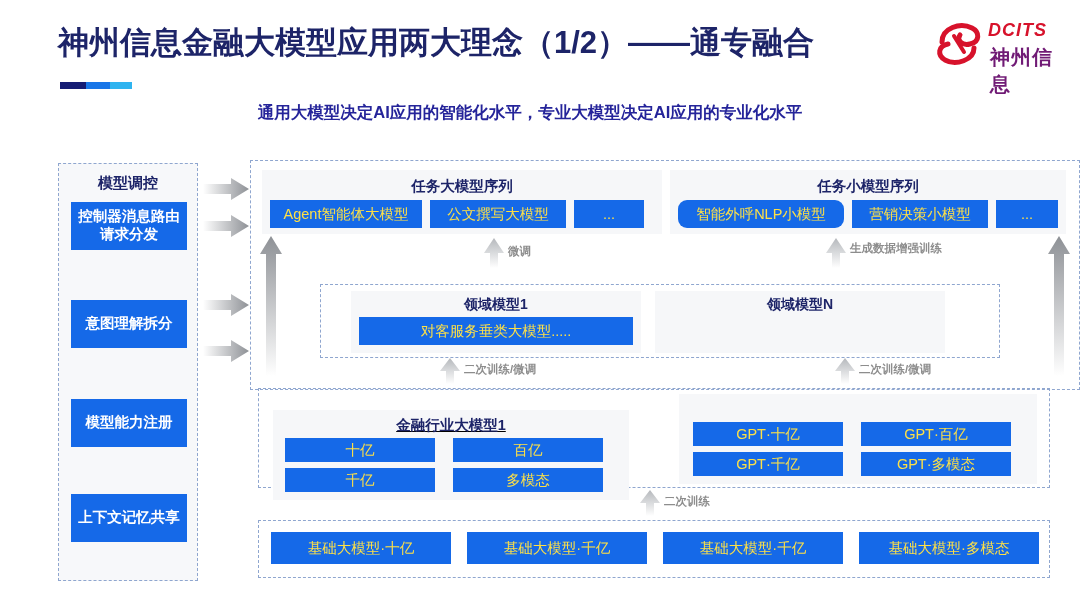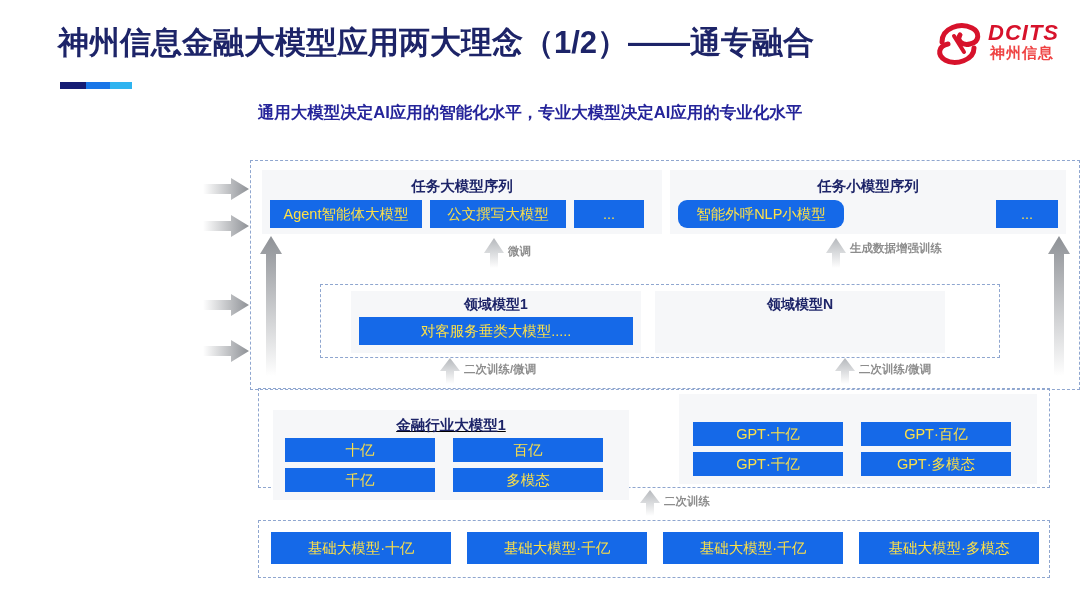--- a/index.html
+++ b/index.html
@@ -24,22 +24,22 @@
 
   .subtitle{
     position:absolute;left:0;top:102px;width:1060px;text-align:center;
     font-size:16.5px;font-weight:bold;color:#25249a;white-space:nowrap;
   }
 
   
   .logo{position:absolute;right:14px;top:18px;width:132px;height:52px;}
   .logo svg{display:block;}
   .logo-text{position:absolute;left:54px;top:2px;color:#d7122b;font-weight:bold;
-             font-size:22px;letter-spacing:1px;font-style:italic;font-family:"Liberation Sans",sans-serif;}
-  .logo-sub{position:absolute;left:56px;top:26px;color:#ef4444;font-weight:bold;font-size:15px;letter-spacing:1px;}
+             font-size:18px;letter-spacing:1px;font-style:italic;font-family:"Liberation Sans",sans-serif;}
+  .logo-sub{position:absolute;left:56px;top:26px;color:#701a75;font-weight:bold;font-size:20px;letter-spacing:1px;}
 
   
   .ctrl-panel{
     position:absolute;left:58px;top:163px;width:140px;height:418px;
     background:#f7f8fa;border:1px dashed #9fb4d8;box-sizing:border-box;
   }
   .ctrl-title{
     position:absolute;left:0;top:10px;width:100%;text-align:center;
     font-size:15px;font-weight:bold;color:#1d2468;
   }
@@ -104,20 +104,27 @@
   <div class="logo">
     <svg width="132" height="52" viewBox="0 0 132 52">
       <path d="M8 24 C8 10, 26 4, 38 10 C46 14, 46 24, 36 26 C28 28, 22 22, 26 17" fill="none" stroke="#d7122b" stroke-width="5" stroke-linecap="round"></path>
       <path d="M40 30 C40 42, 22 48, 11 42 C3 37, 4 28, 14 26" fill="none" stroke="#d7122b" stroke-width="5" stroke-linecap="round"></path>
       <path d="M20 18 L30 34" stroke="#d7122b" stroke-width="4" stroke-linecap="round"></path>
     </svg>
     <div class="logo-text">DCITS</div>
     <div class="logo-sub">神州信息</div>
   </div>
 
+  <div class="ctrl-panel dashed">
+    <div class="ctrl-title">模型调控</div>
+    <div class="ctrl-box cb1">控制器消息路由请求分发</div>
+    <div class="ctrl-box cb2">意图理解拆分</div>
+    <div class="ctrl-box cb3">模型能力注册</div>
+    <div class="ctrl-box cb4">上下文记忆共享</div>
+  </div>
 
   <svg class="rarrow" style="left:203px;top:178px;" viewBox="0 0 46 22">
     <defs>
         <linearGradient id="rg1" x1="0" y1="0" x2="1" y2="0">
       <stop offset="0" stop-color="#ffffff"></stop>
           <stop offset="1" stop-color="#8e9196"></stop>
         </linearGradient>
       </defs>
     <path d="M0 6 L28 6 L28 0 L46 11 L28 22 L28 16 L0 16 Z" fill="url(#rg1)"></path>
   </svg>
@@ -156,20 +163,21 @@
     <div class="task-grp" style="left:12px;top:10px;width:400px;height:64px;">
       <div class="grp-title">任务大模型序列</div>
       <div class="chip" style="position:absolute;left:8px;top:30px;width:152px;height:28px;">Agent智能体大模型</div>
       <div class="chip" style="position:absolute;left:168px;top:30px;width:136px;height:28px;">公文撰写大模型</div>
       <div class="chip" style="position:absolute;left:312px;top:30px;width:70px;height:28px;">...</div>
     </div>
 
     <div class="task-grp" style="left:420px;top:10px;width:396px;height:64px;">
       <div class="grp-title">任务小模型序列</div>
       <div class="chip" style="position:absolute;left:8px;top:30px;width:166px;height:28px;border-radius:9px;">智能外呼NLP小模型</div>
+      <div class="chip" style="position:absolute;left:182px;top:30px;width:136px;height:28px;">营销决策小模型</div>
       <div class="chip" style="position:absolute;left:326px;top:30px;width:62px;height:28px;">...</div>
     </div>
 
     <svg style="position:absolute;left:10px;top:76px;width:22px;height:140px;" viewBox="0 0 22 140">
       <defs>
           <linearGradient id="ua1" x1="0" y1="1" x2="0" y2="0">
         <stop offset="0" stop-color="#ffffff"></stop>
             <stop offset="1" stop-color="#8e9196"></stop>
           </linearGradient>
         </defs>

